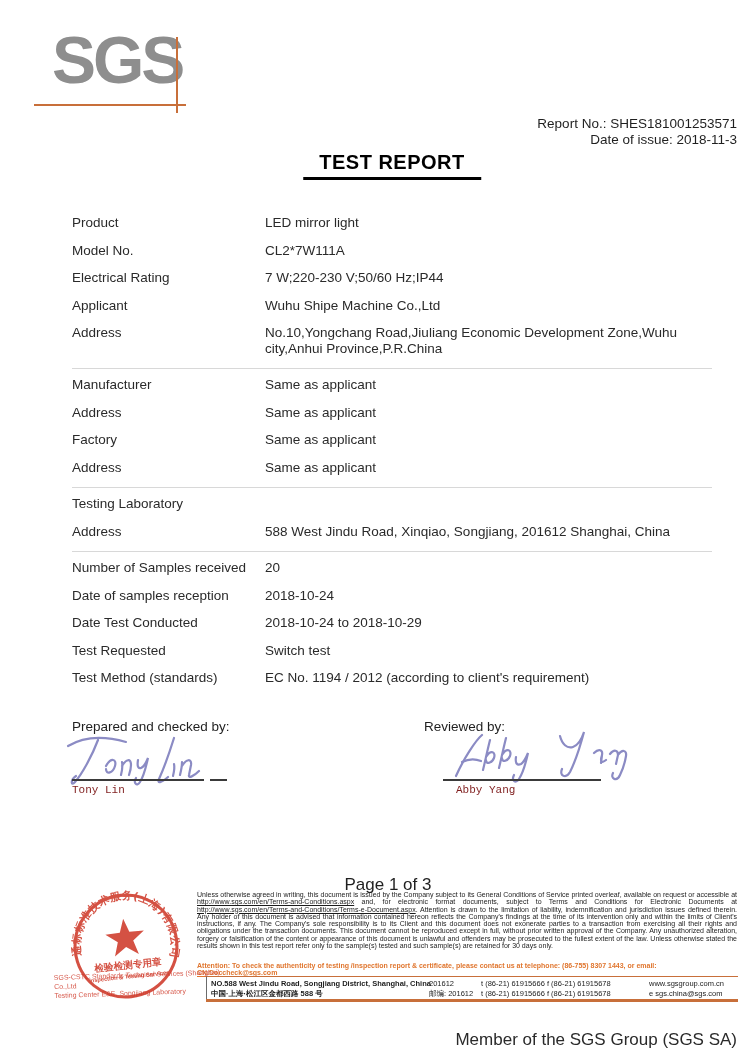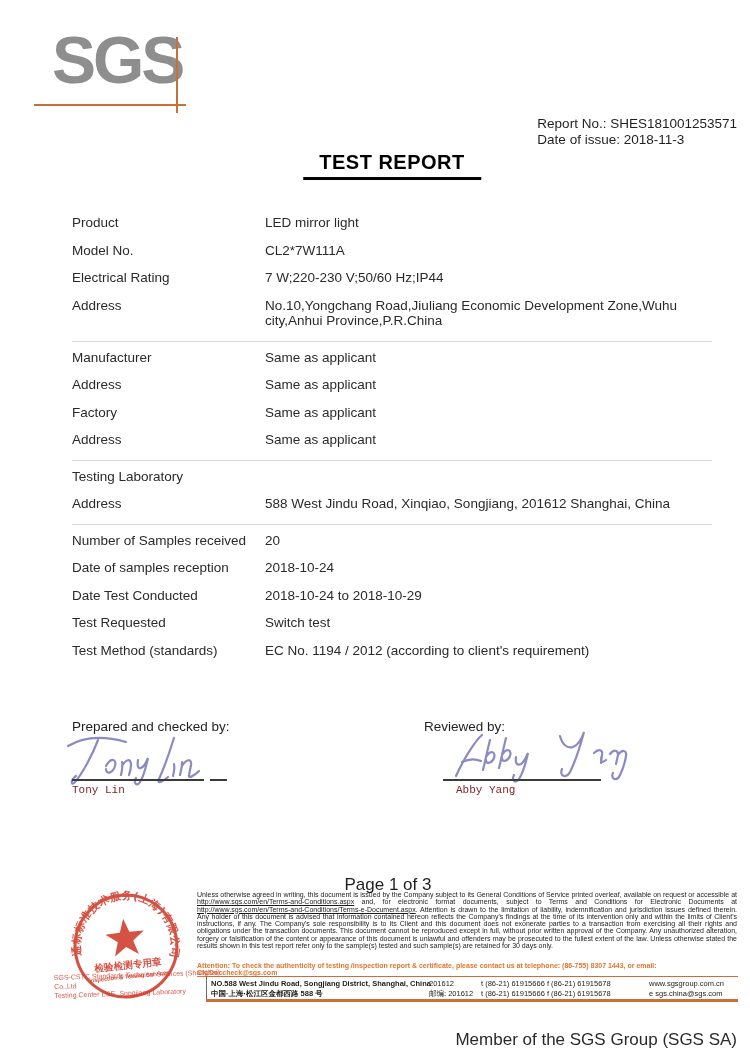--- a/index.html
+++ b/index.html
@@ -6,21 +6,21 @@
   html, body { background: #ffffff; }
   body { font-family: "Liberation Sans", sans-serif; color: #2e2e2e; }
   .page { position: relative; width: 750px; height: 1060px; background: #ffffff; overflow: hidden; margin: 8px auto; }
 
   
   .logo-text { position: absolute; left: 52px; top: 14px; font-size: 66px; font-weight: bold; color: #8e8e8e; letter-spacing: -3px; font-family: "Liberation Sans", sans-serif; }
   .logo-hline { position: absolute; left: 34px; top: 96px; width: 152px; height: 2px; background: #c86f3a; }
   .logo-vline { position: absolute; left: 176px; top: 29px; width: 2px; height: 76px; background: #c86f3a; }
 
   
-  .report-info { position: absolute; right: 13px; top: 108px; text-align: left; font-size: 13.5px; color: #1f1f1f; line-height: 16px; }
+  .report-info { position: absolute; right: 13px; top: 108px; text-align: right; font-size: 13.5px; color: #1f1f1f; line-height: 16px; }
   .doc-title { position: absolute; left: calc(50% + 17px); top: 143px; transform: translateX(-50%); font-size: 20px; font-weight: bold; letter-spacing: 0.5px; color: #000; border-bottom: 3.5px solid #000; padding: 0 16px 3px 16px; white-space: nowrap; }
 
   
   .fields { position: absolute; left: 72px; top: 207px; width: 640px; font-size: 13.5px; color: #2a2a2a; }
   .frow { display: flex; align-items: flex-start; margin-bottom: 12px; line-height: 15.5px; }
   .frow .flabel { width: 193px; flex: 0 0 193px; }
   .frow .fvalue { flex: 1; }
   .rule { border-top: 1px solid #d8d8d8; margin: 2px 0 8px 0; }
 
   
@@ -71,20 +71,24 @@
       <div class="flabel">Product</div>
       <div class="fvalue">LED mirror light</div>
     </div>
     <div class="frow">
       <div class="flabel">Model No.</div>
       <div class="fvalue">CL2*7W111A</div>
     </div>
     <div class="frow">
       <div class="flabel">Electrical Rating</div>
       <div class="fvalue">7 W;220-230 V;50/60 Hz;IP44</div>
+    </div>
+    <div class="frow">
+      <div class="flabel">Applicant</div>
+      <div class="fvalue">Wuhu Shipe Machine Co.,Ltd</div>
     </div>
     <div class="frow">
       <div class="flabel">Address</div>
       <div class="fvalue">No.10,Yongchang Road,Jiuliang Economic Development Zone,Wuhu city,Anhui Province,P.R.China</div>
     </div>
     <div class="rule"></div>
     <div class="frow">
       <div class="flabel">Manufacturer</div>
       <div class="fvalue">Same as applicant</div>
     </div>

